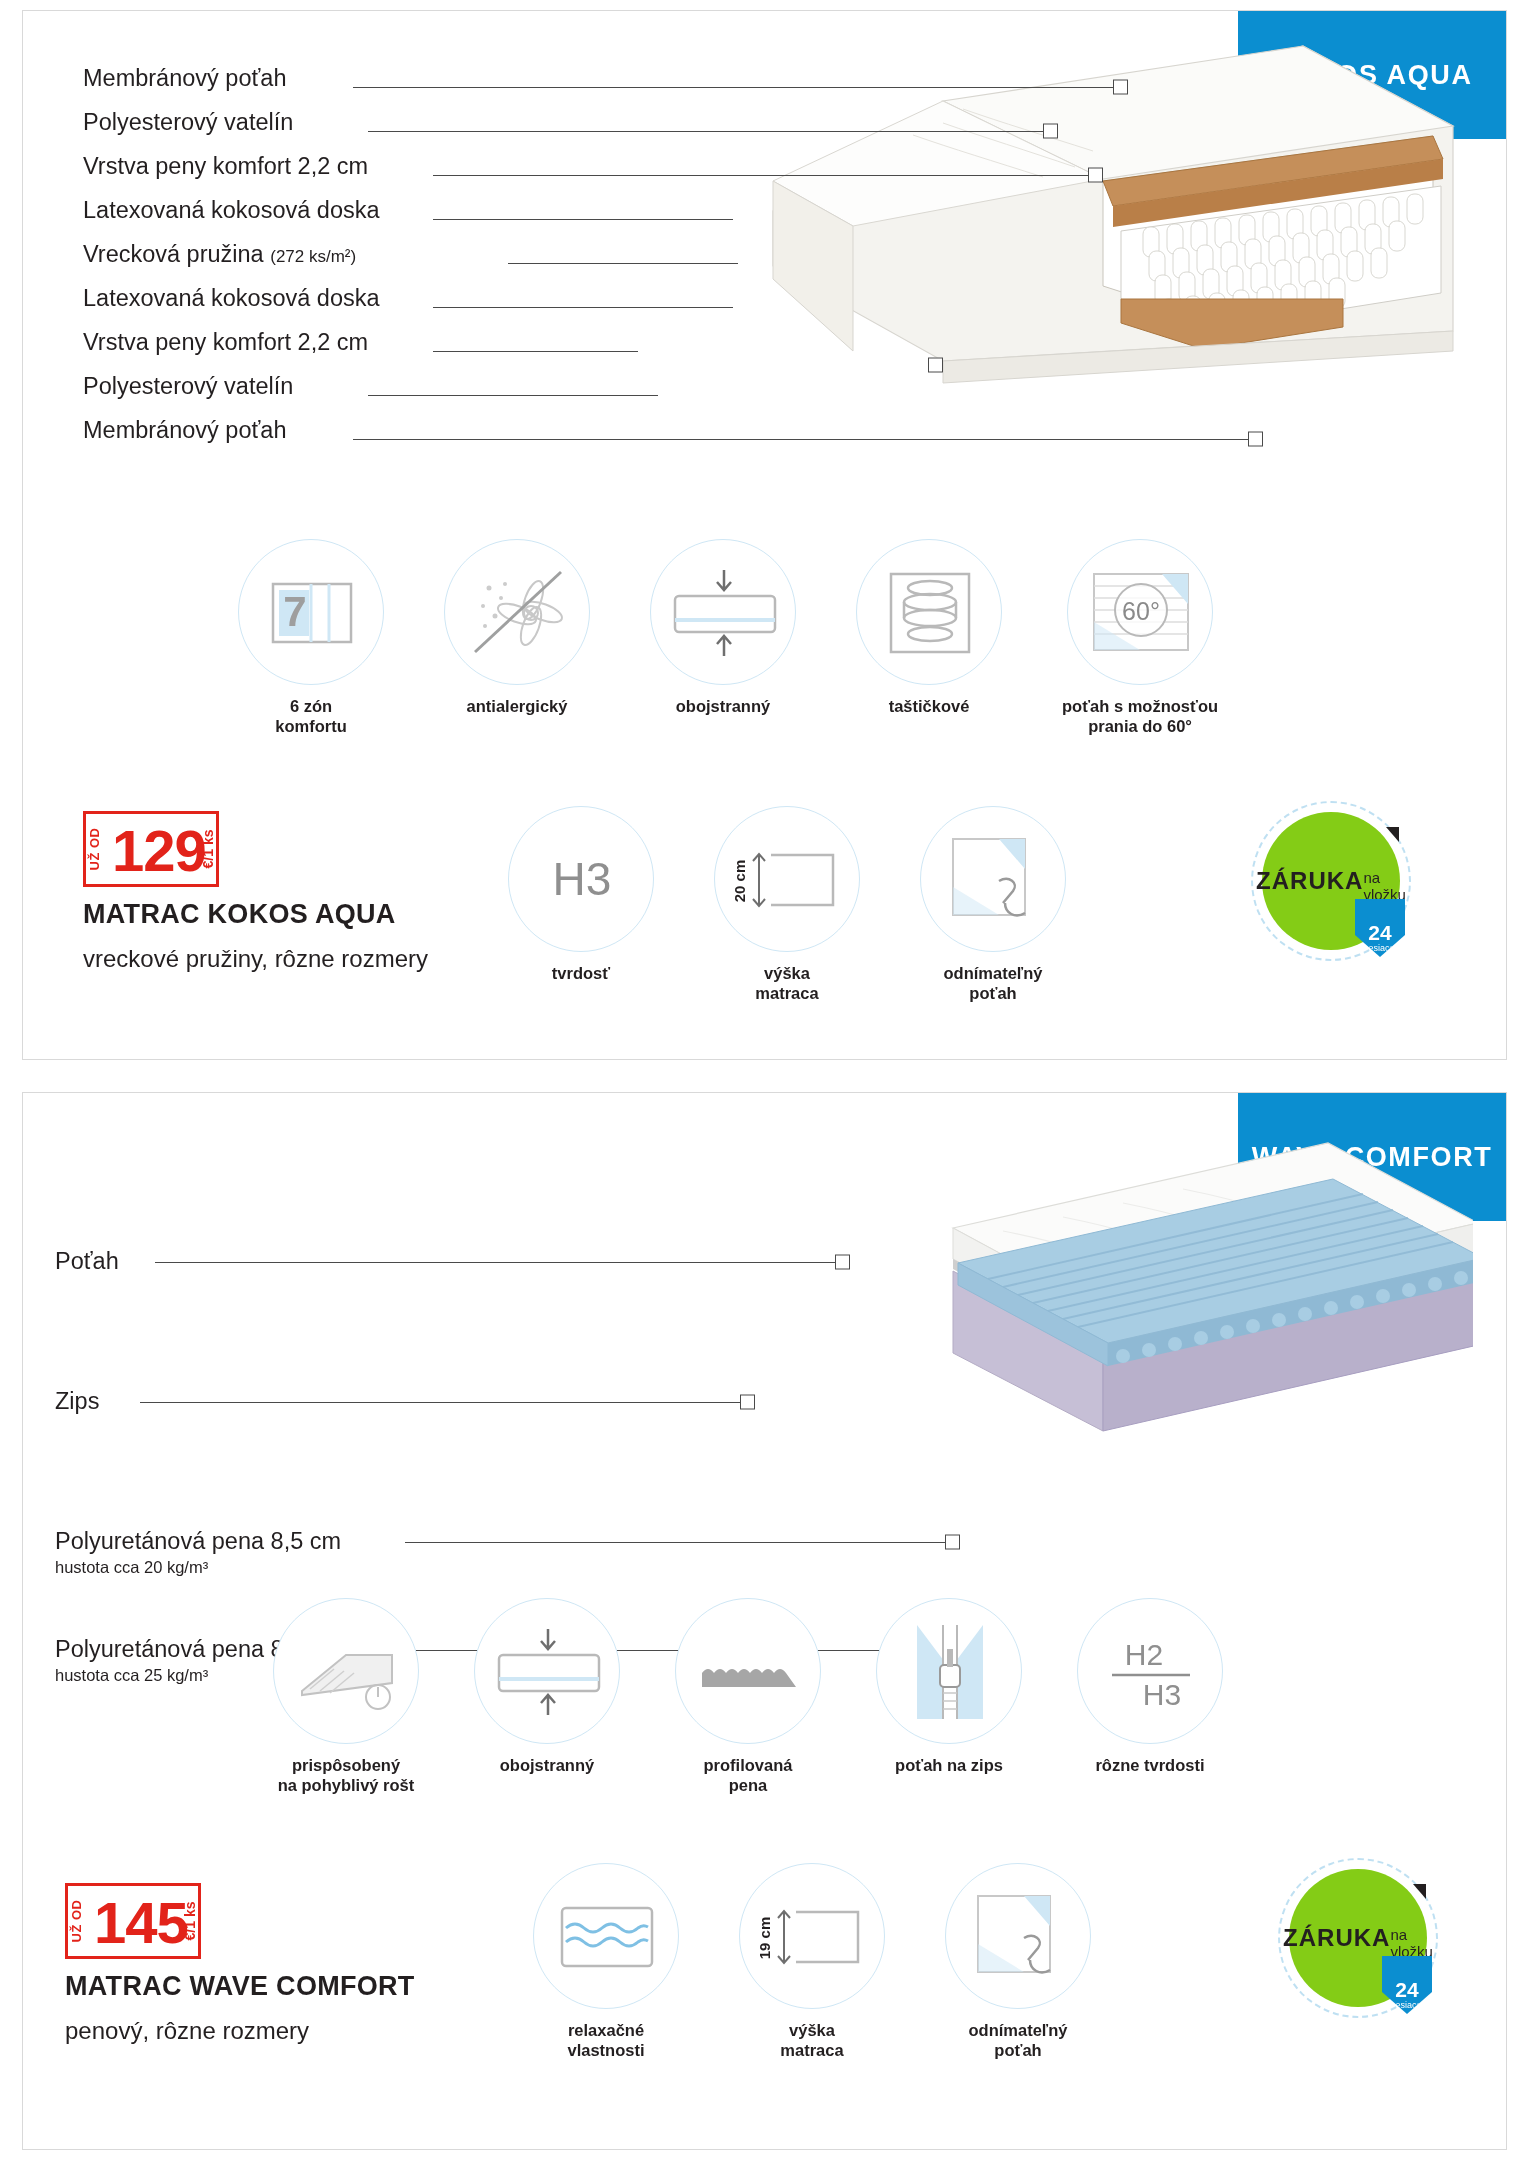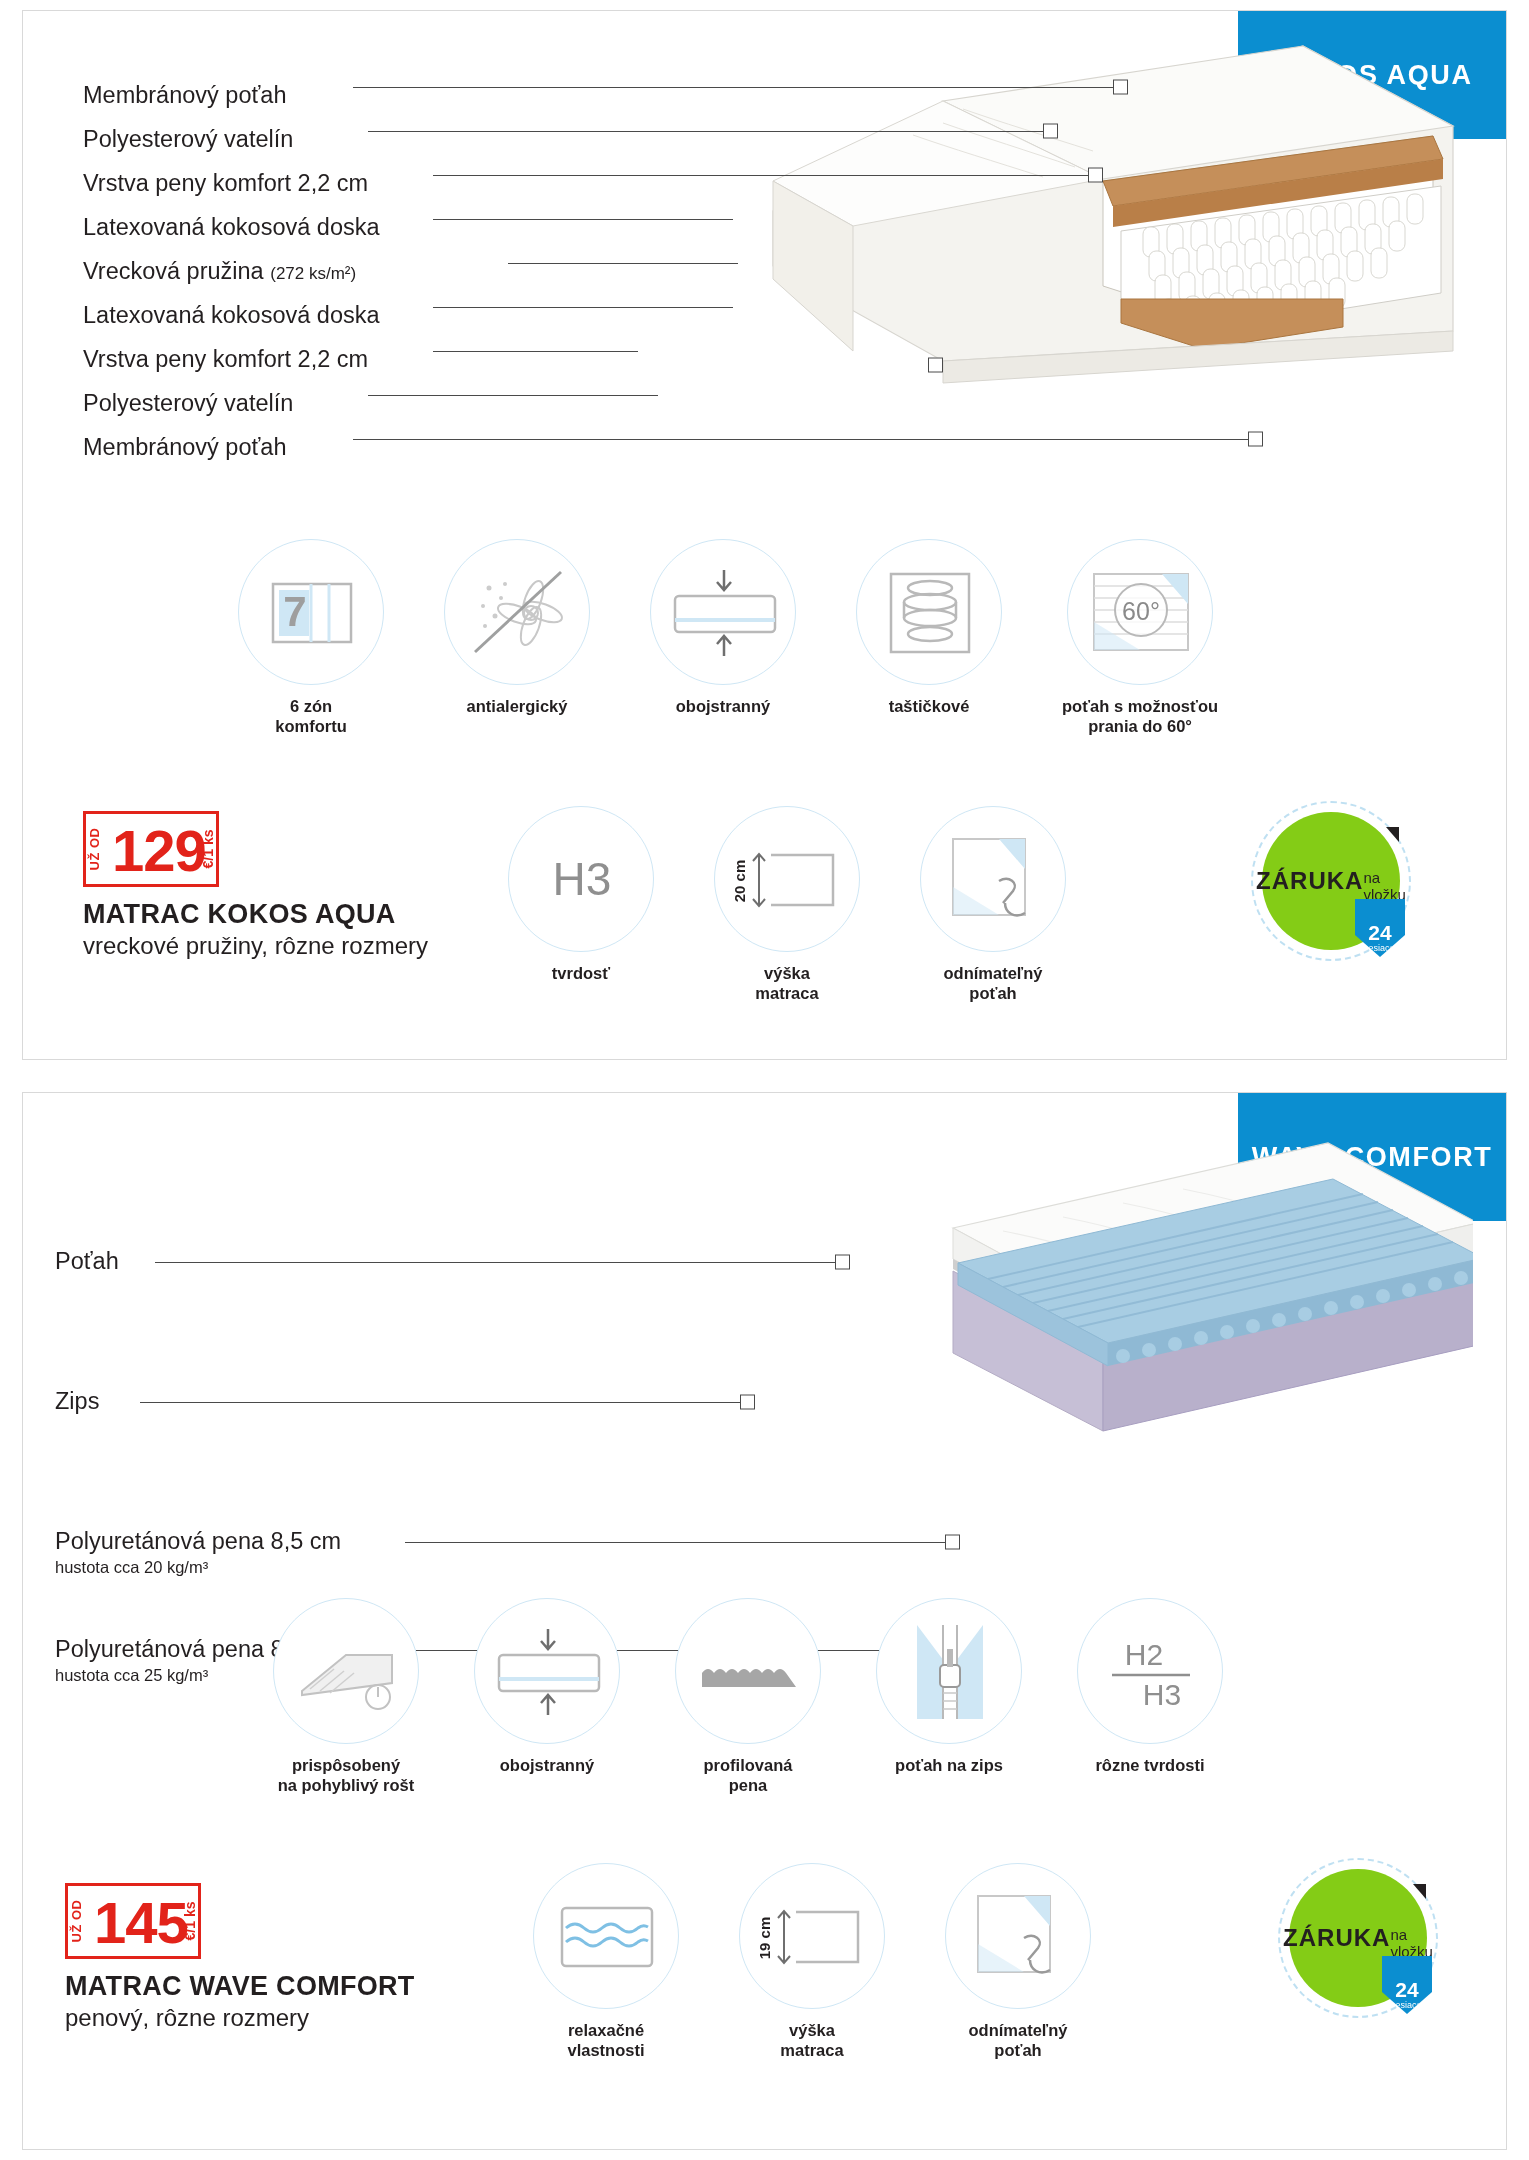--- a/index.html
+++ b/index.html
@@ -39,21 +39,21 @@
   }
   #tag-kokos { width: 268px; height: 128px; }
   #tag-wave  { width: 268px; height: 128px; }
 
   
   .callouts { position: absolute; }
   .callout {
     position: relative;
     height: 44px;
     display: flex;
-    align-items: flex-end;
+    align-items: flex-start;
   }
   .callout .lbl {
     font-size: 23.5px;
     color: #231f20;
     white-space: nowrap;
   }
   .callout .sub { font-size: 17px; color: #231f20; }
   .callout .sub2 {
     position: absolute;
     top: 30px; left: 0;
@@ -138,21 +138,21 @@
     white-space: nowrap;
   }
   .price-title {
     margin-top: 12px;
     font-size: 27px;
     font-weight: bold;
     letter-spacing: .3px;
     color: #231f20;
   }
   .price-sub {
-    margin-top: 2px;
+    margin-top: 15px;
     font-size: 24px;
     color: #231f20;
   }
 
   
   .stamp {
     width: 160px; height: 160px;
     position: relative;
     margin: 0 auto;
   }

